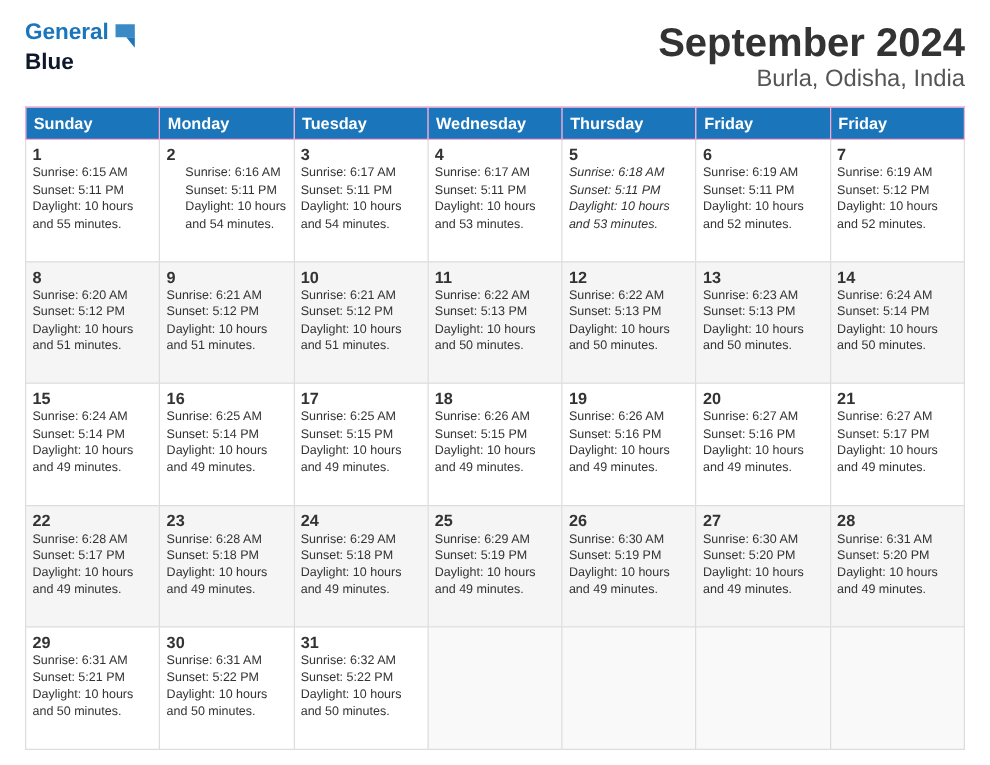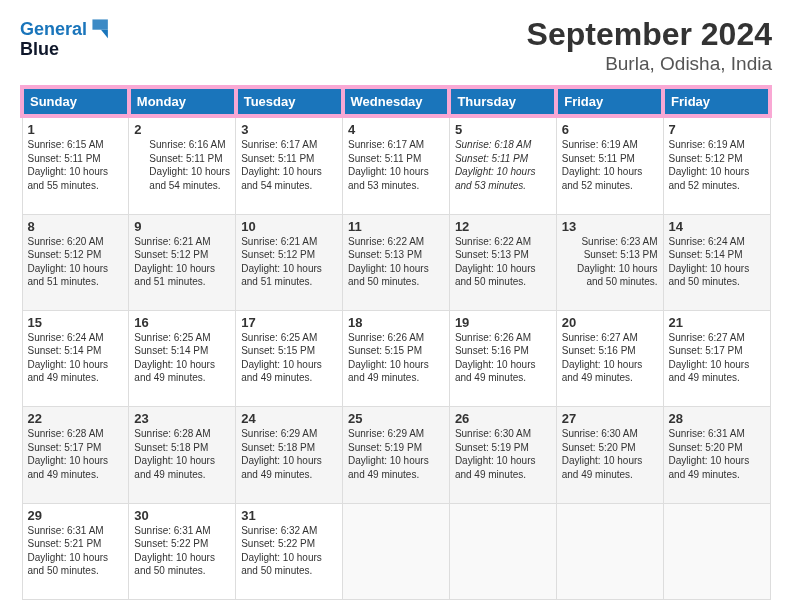--- a/index.html
+++ b/index.html
@@ -59,21 +59,21 @@
       width: 100%;
       table-layout: fixed;
     }
     .calendar th {
       background: #1a75bb;
       color: #fff;
       font-size: 13px;
       font-weight: bold;
       text-align: left;
       padding: 5px 6px;
-      border: 4px solid #f9a8d4;
+      border: 1px solid #f9a8d4;
     }
     .calendar td {
       vertical-align: top;
       padding: 4px 5px;
       border: 1px solid #ddd;
       font-size: 10.5px;
       color: #333;
       background: #fff;
     }
     .calendar tr:nth-child(even) td {
@@ -94,21 +94,21 @@
       background: #f9f9f9 !important;
     }
   </style>
 </head>
 <body>
 
 <div class="page">
   <div class="header">
     <div class="logo">
       <div>
-        <div style="display:flex;align-items:flex-end;">
+        <div style="display:flex;align-items:flex-start;">
           <span class="logo-text">
             <span>General</span>
           </span>
 
           <svg class="logo-icon" viewBox="0 0 28 28">
             <polygon points="4,4 22,4 22,16 4,16" fill="#1a75bb" opacity="0.85"></polygon>
             <polygon points="14,16 22,16 22,26" fill="#1a75bb"></polygon>
           </svg>
         </div>
         <div class="logo-text" style="color:#0f172a;">Blue</div>
@@ -215,21 +215,21 @@
           </td>
           <td>
             <span class="day-num">12</span>
             <div class="day-info" style="white-space: pre-line;">Sunrise: 6:22 AM
 Sunset: 5:13 PM
 Daylight: 10 hours
 and 50 minutes.</div>
           </td>
           <td>
             <span class="day-num">13</span>
-            <div class="day-info" style="white-space: pre-line; text-align: right;">Sunrise: 6:23 AM
+            <div class="day-info" style="white-space: pre-line;">Sunrise: 6:23 AM
 Sunset: 5:13 PM
 Daylight: 10 hours
 and 50 minutes.</div>
           </td>
           <td>
             <span class="day-num">14</span>
             <div class="day-info" style="white-space: pre-line;">Sunrise: 6:24 AM
 Sunset: 5:14 PM
 Daylight: 10 hours
 and 50 minutes.</div>

